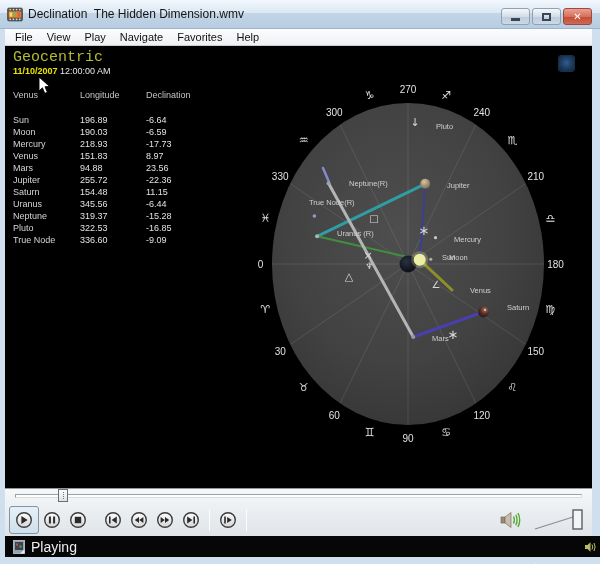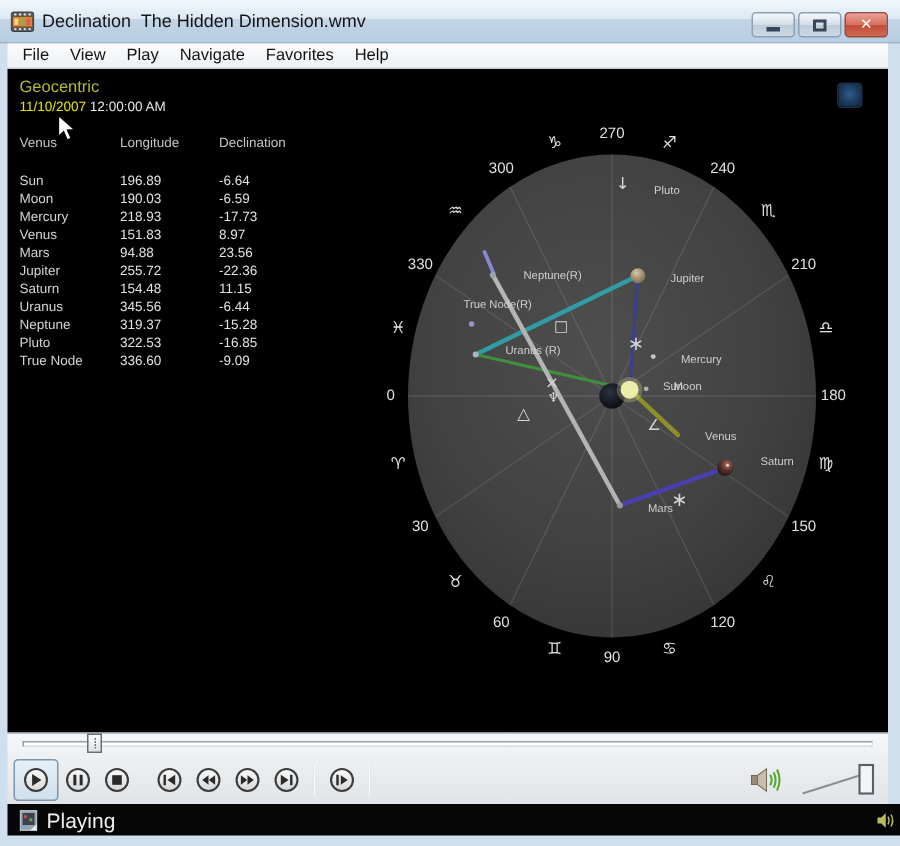--- a/index.html
+++ b/index.html
@@ -51,23 +51,23 @@
   .video{
     position:absolute;left:5px;top:46px;width:587px;height:442px;
     background:#000;overflow:hidden;
   }
   .overlay-table{position:absolute;left:8px;top:6px;font-size:9px;line-height:12px;}
   .ot-row{position:relative;height:12px;white-space:nowrap;}
   .ot-name{position:absolute;left:0;color:#d4d4d4;}
   .ot-lon{position:absolute;left:67px;color:#e2e2e2;}
   .ot-dec{position:absolute;left:117px;color:#e2e2e2;padding-left:16px;}
   .ot-head span{color:#c4c4c4;}
-  .geo-label{color:#b3ba35;font-size:11px;height:13px;}
+  .geo-label{color:#b3ba35;font-size:15px;height:13px;font-family:Liberation Mono, monospace;}
   .date-line{height:13px;font-size:9px;}
-  .date-val{color:#e8e600;}
+  .date-val{color:#e8e600;font-weight:bold;}
   .time-val{color:#e6e6e6;}
   .spacer12{height:11px;}
   .spacer14{height:13px;}
   .chart-svg{position:absolute;left:0;top:0;}
   .watermark{position:absolute;left:553px;top:9px;width:17px;height:17px;border-radius:3px;
     background:radial-gradient(circle at 50% 45%,#2e5d8f 0%,#1c3a5c 55%,#122338 100%);
     border:1px solid #1a2e44;}
   .cursor{position:absolute;left:33px;top:30px;}
   
   .controls{

